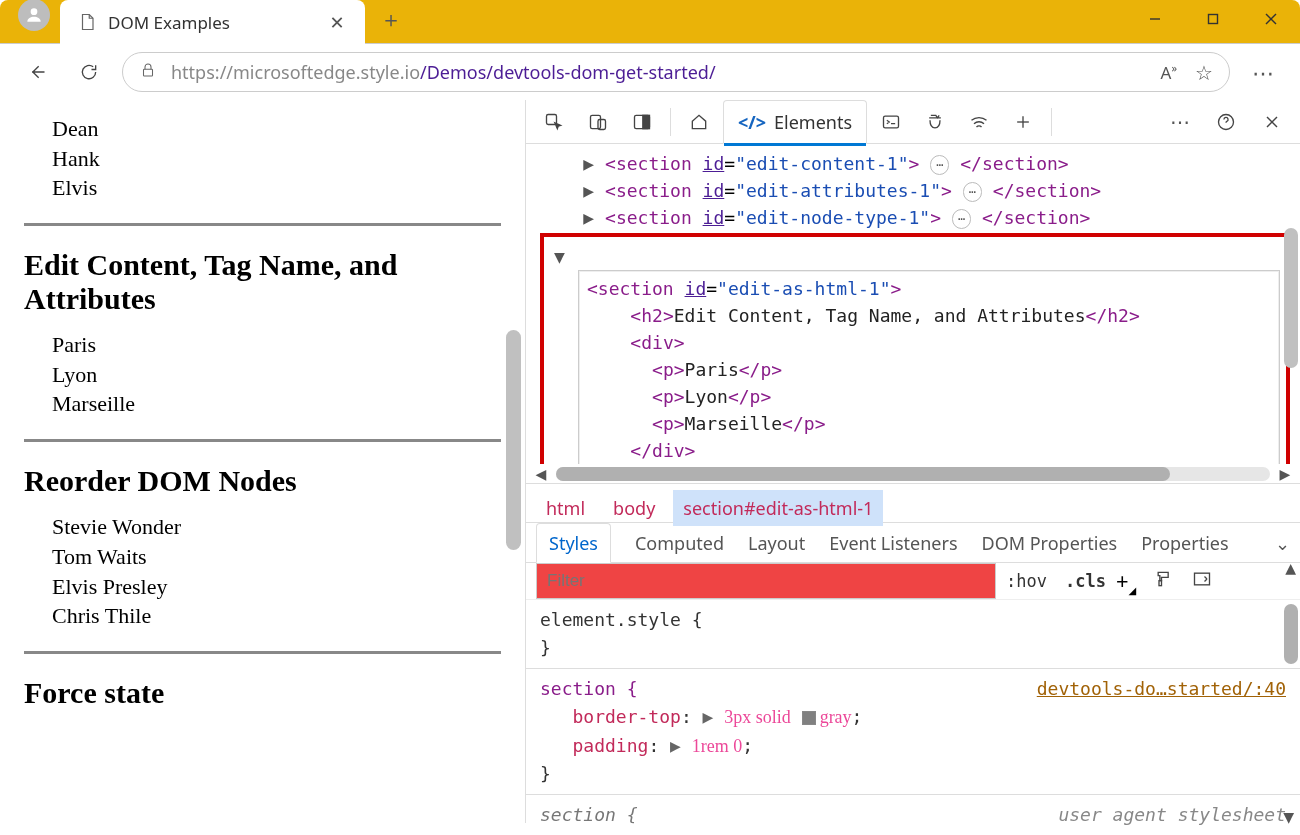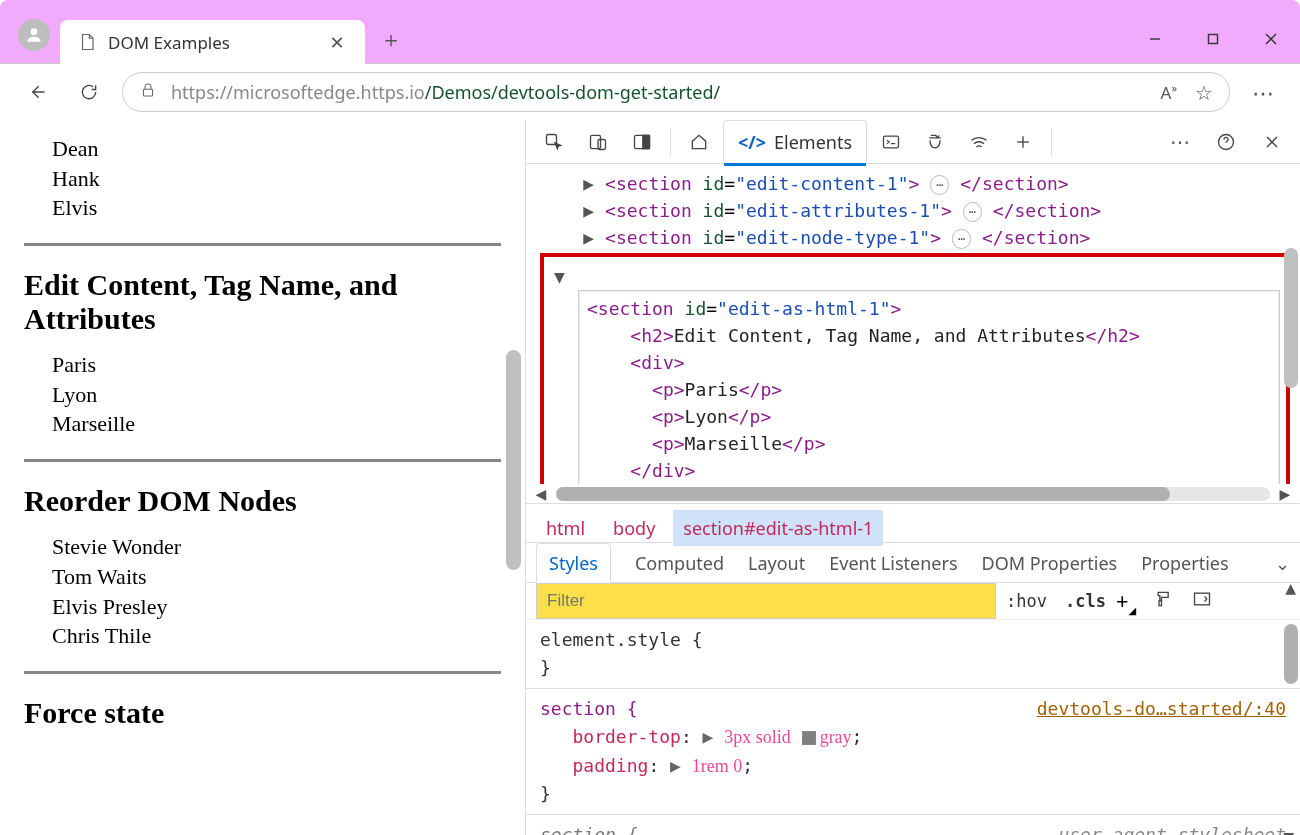--- a/index.html
+++ b/index.html
@@ -1,37 +1,37 @@
 <!DOCTYPE html>
 <html><head>
 <meta charset="utf-8">
 <style>
 * { box-sizing: border-box; margin: 0; padding: 0; }
 body { font-family: system-ui, -apple-system, "Segoe UI", sans-serif; font-size: 14px; background: #fff; width: 1300px; height: 835px; overflow: hidden; position: relative; }
 
 
-.titlebar { height: 64px; background: #f0abfc; display: flex; align-items: flex-end; border-bottom: 1px solid #ccc; position: relative; border-radius: 8px 8px 0 0; }
+.titlebar { height: 44px; background: #eab308; display: flex; align-items: flex-end; border-bottom: 1px solid #ccc; position: relative; border-radius: 8px 8px 0 0; }
 .profile-icon { width: 32px; height: 32px; background: #bdbdbd; border-radius: 50%; margin: 0 10px 12px 18px; display: flex; align-items: center; justify-content: center; }
 .profile-icon svg { width: 20px; height: 20px; fill: #fff; }
 .tab { height: 44px; background: #fff; border-radius: 8px 8px 0 0; display: flex; align-items: center; padding: 0 14px 0 18px; min-width: 305px; gap: 12px; position: relative; top: 1px; }
 .tab .page-icon { width: 18px; height: 18px; }
 .tab-title-wrap { flex: 1; font-size: 17px; color: #333; }
 .tab .close { width: 28px; height: 28px; display: flex; align-items: center; justify-content: center; border-radius: 4px; font-size: 18px; color: #555; }
 .new-tab { width: 40px; height: 40px; display: flex; align-items: center; justify-content: center; font-size: 22px; color: #555; margin-left: 6px; margin-bottom: 4px; }
 .win-controls { margin-left: auto; display: flex; gap: 0; margin-bottom: 4px; }
 .win-btn { width: 58px; height: 40px; display: flex; align-items: center; justify-content: center; }
 .win-btn svg { width: 14px; height: 14px; }
 
 .addressbar { height: 56px; background: #fff; display: flex; align-items: center; padding: 0 18px; gap: 14px; }
 .nav-btn { width: 38px; height: 38px; display: flex; align-items: center; justify-content: center; border-radius: 6px; }
 .nav-btn svg { width: 20px; height: 20px; stroke: #444; stroke-width: 1.6; fill: none; }
 .urlbox { flex: 1; height: 40px; border: 1px solid #ccc; border-radius: 20px; display: flex; align-items: center; padding: 0 16px; gap: 14px; }
 .urlbox .lock svg { width: 18px; height: 18px; stroke: #666; stroke-width: 1.4; fill: none; }
 .url { font-size: 18px; color: #888; }
-.url .path { color: #14532d; }
+.url .path { color: #4c1d95; }
 .url-right { margin-left: auto; display: flex; gap: 18px; align-items: center; }
 .url-right span, .url-right div { color: #555; font-size: 20px; }
 .more-btn { width: 38px; height: 38px; display: flex; align-items: center; justify-content: center; font-size: 22px; color: #555; }
 
 
 .content-row { display: flex; height: calc(835px - 112px); }
 .page-pane { width: 525px; position: relative; overflow: hidden; font-family: "Times New Roman", serif; }
 .page-inner { padding: 0 24px; }
 .page-pane .names { font-size: 22px; padding-left: 28px; margin-top: 14px; }
 .page-pane .names div { line-height: 1.35; }
@@ -48,42 +48,42 @@
 .dt-tab.active { border: 1px solid #ddd; border-bottom: 1px solid #fff; border-radius: 4px 4px 0 0; margin-bottom: -1px; }
 .dt-tab.active::after { content:""; position: absolute; left: 0; right: 0; bottom: -3px; height: 3px; background: #0078d4; }
 .dt-right { margin-left: auto; display: flex; align-items: center; gap: 6px; }
 
 .dom-tree { flex: 0 0 320px; padding: 6px 10px 6px 14px; font-family: "Consolas", monospace; font-size: 18px; line-height: 1.5; overflow: hidden; position: relative; }
 .dom-tree .scroll-thumb { position: absolute; right: 2px; top: 84px; width: 14px; height: 140px; background: #c0c0c0; border-radius: 7px; }
 .dom-line { white-space: pre; }
 .tri { color: #555; }
 .tag-angle { color: #8a1d8a; }
 .tag-name { color: #8a1d8a; }
-.attr-name { color: #14532d; }
+.attr-name { color: #4c1d95; text-decoration: underline; }
 .attr-val { color: #1a4db3; }
 .ellips { display: inline-block; border: 1px solid #bbb; border-radius: 10px; padding: 0 5px; font-size: 12px; color: #555; vertical-align: middle; background: #fff; }
 .dom-text { color: #222; }
 .highlight-box { border: 4px solid #d00000; padding: 6px 6px 6px 10px; margin: 2px 0 4px 0; }
 .edit-area { background: #fff; border: 1px solid #ccc; box-shadow: inset 0 0 0 1px #eee; padding: 4px 8px; margin-left: 24px; }
 
 .hscroll-row { height: 22px; display:flex; align-items:center; padding: 0 6px; gap: 6px; }
 .hscroll-arrow { width: 18px; text-align:center; color:#555; }
 .hscroll-track { flex:1; height: 14px; background: #e6e6e6; border-radius: 7px; position: relative; }
 .hscroll-thumb { position: absolute; left: 0; top: 0; height: 14px; width: 86%; background: #b0b0b0; border-radius: 7px; }
 
 .breadcrumb { height: 40px; border-top: 1px solid #ddd; border-bottom: 1px solid #ddd; display: flex; align-items: center; padding: 0 10px; gap: 8px; font-size: 18px; }
 .crumb { padding: 6px 10px; color: #c22a5a; margin-top: 10px; }
 .crumb.sel { background: #cfe2fa; }
 
 .styles-tabs { height: 42px; display: flex; align-items: center; padding: 0 10px; gap: 24px; border-bottom: 1px solid #ddd; font-size: 18px; color: #555; }
 .styles-tabs .stab.active { color: #0066cc; border:1px solid #ddd; border-bottom: 1px solid #fff; height: 40px; display:flex; align-items:center; padding: 0 12px; border-radius: 4px 4px 0 0; margin-bottom: -1px; }
 .styles-tabs .chev { margin-left: auto; }
 
 .filter-row { height: 46px; display: flex; align-items: center; gap: 10px; padding: 0 10px; border-bottom: 1px solid #eee; position: relative; }
-.filter-row input { height: 36px; flex: 0 0 460px; border: 1px solid #ccc; padding: 0 10px; font-size: 17px; background: #fde047; }
+.filter-row input { height: 36px; flex: 0 0 460px; border: 1px solid #ccc; padding: 0 10px; font-size: 17px; background: #ef4444; }
 .filter-chips { display:flex; gap: 18px; align-items: center; font-size: 17px; font-family: Consolas, monospace; color: #333; }
 .filter-chips .bold { font-weight: bold; }
 .filter-icons { display: flex; gap: 18px; align-items: center; }
 .styles-scroll-thumb { position:absolute; right:2px; top: 4px; width:14px; height:60px; background:#b0b0b0; border-radius:7px; }
 
 .styles-body { padding: 6px 14px; font-family: Consolas, monospace; font-size: 18px; line-height: 1.55; color: #333; position: relative; }
 .styles-body .sel-name { color: #8a1d8a; }
 .styles-body .prop { color: #c22a5a; }
 .styles-body .val { color: #ec4899; font-family: Liberation Serif, serif; }
 .styles-body .swatch { display:inline-block; width: 14px; height: 14px; background: #808080; vertical-align: middle; margin-right: 4px; border:1px solid #888; }
@@ -143,21 +143,21 @@
   <div class="nav-btn">
       <svg viewBox="0 0 24 24">
         <path d="M20 12a8 8 0 1 1-3-6.2M20 4v5h-5"></path>
       </svg>
     </div>
   <div class="urlbox">
     <span class="lock"><svg viewBox="0 0 24 24">
           <rect x="6" y="11" width="12" height="9" rx="1"></rect>
           <path d="M8 11V8a4 4 0 0 1 8 0v3"></path>
         </svg></span>
-    <span class="url"><span>https://microsoftedge.https.io</span><span class="path">/Demos/devtools-dom-get-started/</span></span>
+    <span class="url"><span>https://microsoftedge.style.io</span><span class="path">/Demos/devtools-dom-get-started/</span></span>
     <div class="url-right">
       <div style="font-size:17px;">A<sup style="font-size:11px;">»</sup></div>
       <div>☆</div>
     </div>
   </div>
   <div class="more-btn">⋯</div>
 </div>
 
 <div class="content-row">
 

